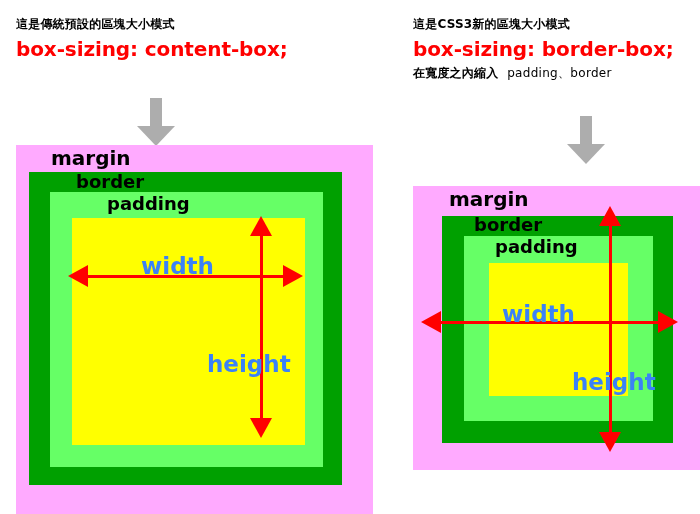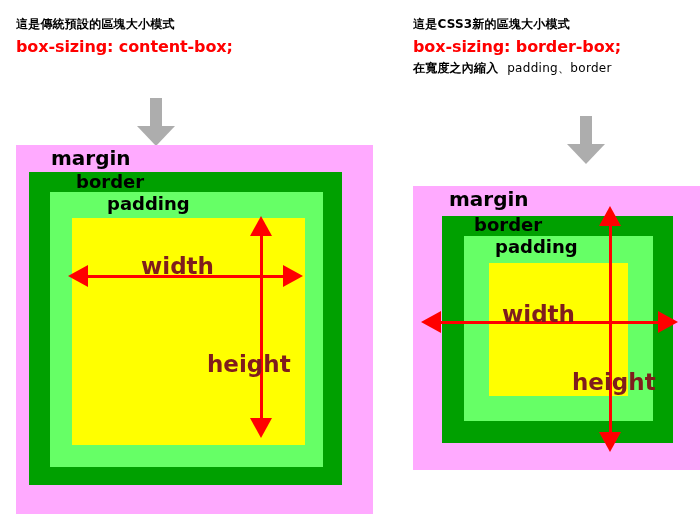--- a/index.html
+++ b/index.html
@@ -38,21 +38,21 @@
     color: #000000;
     font-size: 12px;
     letter-spacing: 0.2px;
   }
   .cap-line.plain {
     font-weight: 700;
   }
   .cap-line.code {
     color: #ff0000;
     font-weight: 700;
-    font-size: 16px;
+    font-size: 20px;
     letter-spacing: -0.1px;
     margin: 2px 0 1px 0;
   }
   .cap-line .mono-tail {
     font-weight: 400;
     letter-spacing: 0.3px;
   }
 
   
   .gray-arrow {
@@ -132,21 +132,21 @@
     width: 0; height: 0;
     border-left: 11px solid transparent;
     border-right: 11px solid transparent;
   }
   .arrow-v .tip-t { top: 0;    border-bottom: 20px solid #ff0000; }
   .arrow-v .tip-b { bottom: 0; border-top: 20px solid #ff0000; }
 
   .dim-label {
     position: absolute;
     font-weight: 700;
-    color: #7f1d1d;
+    color: #3b82f6;
     white-space: nowrap;
     line-height: 1;
   }
 
   
   .L .margin-box  { left: 16px;  top: 145px; width: 357px; height: 369px; }
   .L .border-box  { left: 13px;  top: 27px;  width: 313px; height: 313px; }
   .L .padding-box { left: 21px;  top: 20px;  width: 273px; height: 275px; }
   .L .content-box { left: 22px;  top: 26px;  width: 233px; height: 227px; }
 

